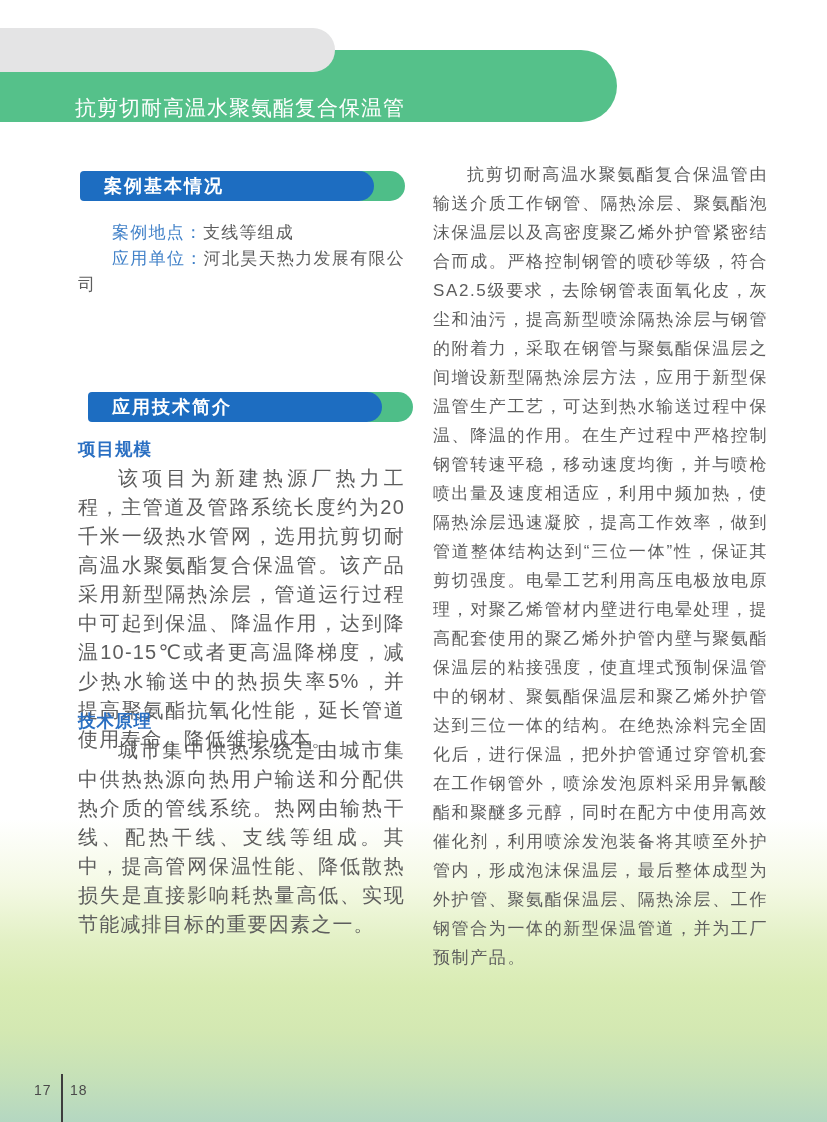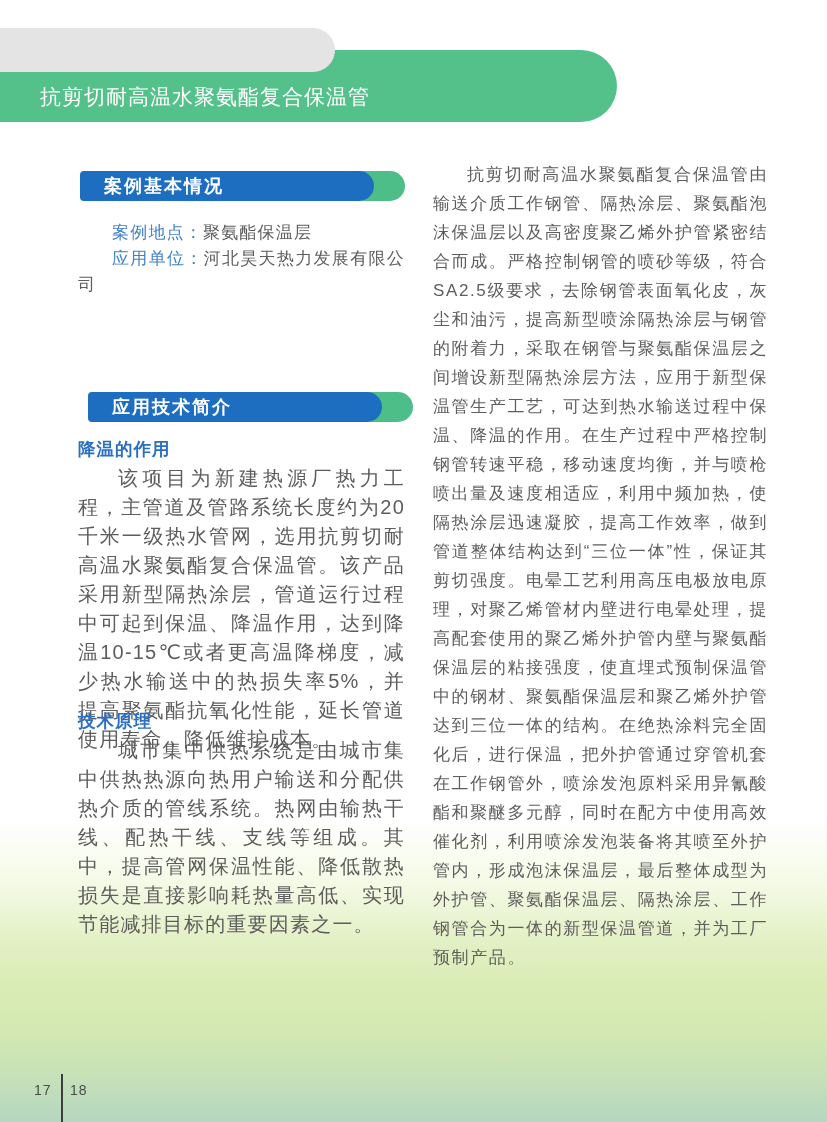--- a/index.html
+++ b/index.html
@@ -14,22 +14,22 @@
   }
   .abs{position:absolute;}
   
   .banner-gray{
     left:0;top:28px;width:335px;height:44px;background:#e4e4e5;
     border-radius:0 22px 22px 0;z-index:3;
   }
   .banner-green{
     left:0;top:50px;width:617px;height:72px;background:#55c18a;
     border-radius:0 36px 36px 0;z-index:2;
-    display:flex;align-items:center;box-sizing:border-box;
-    padding:22px 0 0 40px;
+    display:flex;align-items:flex-end;box-sizing:border-box;
+    padding:22px 0 0 75px;
   }
   .page-title{
     color:#ffffff;font-size:21px;letter-spacing:1px;font-weight:400;
   }
   
   .sec-header{left:80px;width:325px;height:30px;z-index:1;}
   .sec-header .cap{
     position:absolute;right:0;top:0;width:58px;height:30px;
     background:#4ebe88;border-radius:15px;
   }
@@ -77,32 +77,32 @@
 </div>
 
 <div class="abs sec-header" style="top:171px;">
   <span class="cap"></span>
   <span class="bar">
     <span>案例基本情况</span>
   </span>
 </div>
 
 <div class="abs fields">
-  <p><span class="lbl">案例地点：</span><span>聚氨酯保温层</span></p>
+  <p><span class="lbl">案例地点：</span><span>支线等组成</span></p>
   <p><span class="lbl">应用单位：</span><span>河北昊天热力发展有限公司</span></p>
 </div>
 
 <div class="abs sec-header" style="top:392px;margin-left:8px;">
   <span class="cap"></span>
   <span class="bar">
     <span>应用技术简介</span>
   </span>
 </div>
 
-<div class="abs sub-heading" style="top:437px;">降温的作用</div>
+<div class="abs sub-heading" style="top:437px;">项目规模</div>
 <p class="abs body-para" style="top:464px;">该项目为新建热源厂热力工程，主管道及管路系统长度约为20千米一级热水管网，选用抗剪切耐高温水聚氨酯复合保温管。该产品采用新型隔热涂层，管道运行过程中可起到保温、降温作用，达到降温10-15℃或者更高温降梯度，减少热水输送中的热损失率5%，并提高聚氨酯抗氧化性能，延长管道使用寿命，降低维护成本。</p>
 
 <div class="abs sub-heading" style="top:709px;">技术原理</div>
 <p class="abs body-para" style="top:736px;">城市集中供热系统是由城市集中供热热源向热用户输送和分配供热介质的管线系统。热网由输热干线、配热干线、支线等组成。其中，提高管网保温性能、降低散热损失是直接影响耗热量高低、实现节能减排目标的重要因素之一。</p>
 
 <div class="abs right-col">
   <p>抗剪切耐高温水聚氨酯复合保温管由输送介质工作钢管、隔热涂层、聚氨酯泡沫保温层以及高密度聚乙烯外护管紧密结合而成。严格控制钢管的喷砂等级，符合SA2.5级要求，去除钢管表面氧化皮，灰尘和油污，提高新型喷涂隔热涂层与钢管的附着力，采取在钢管与聚氨酯保温层之间增设新型隔热涂层方法，应用于新型保温管生产工艺，可达到热水输送过程中保温、降温的作用。在生产过程中严格控制钢管转速平稳，移动速度均衡，并与喷枪喷出量及速度相适应，利用中频加热，使隔热涂层迅速凝胶，提高工作效率，做到管道整体结构达到“三位一体”性，保证其剪切强度。电晕工艺利用高压电极放电原理，对聚乙烯管材内壁进行电晕处理，提高配套使用的聚乙烯外护管内壁与聚氨酯保温层的粘接强度，使直埋式预制保温管中的钢材、聚氨酯保温层和聚乙烯外护管达到三位一体的结构。在绝热涂料完全固化后，进行保温，把外护管通过穿管机套在工作钢管外，喷涂发泡原料采用异氰酸酯和聚醚多元醇，同时在配方中使用高效催化剂，利用喷涂发泡装备将其喷至外护管内，形成泡沫保温层，最后整体成型为外护管、聚氨酯保温层、隔热涂层、工作钢管合为一体的新型保温管道，并为工厂预制产品。</p>
 </div>
 
 <span class="abs footer-num num-left">17</span>

